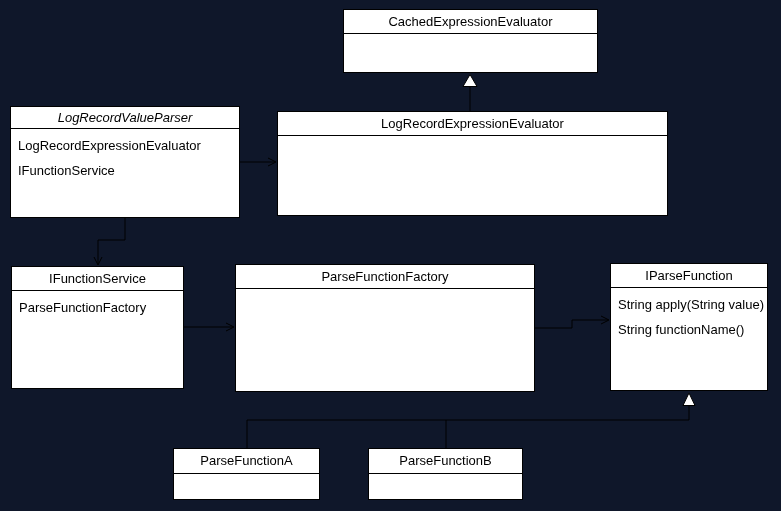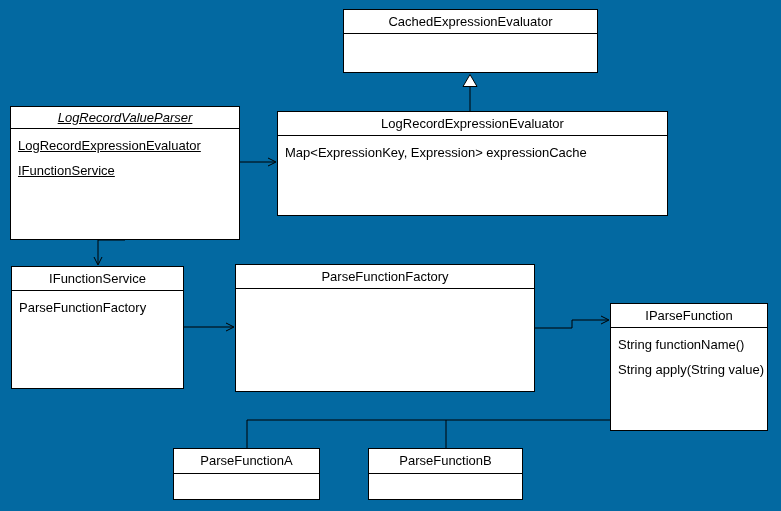--- a/index.html
+++ b/index.html
@@ -5,21 +5,21 @@
   html, body {
     margin: 0;
     padding: 0;
     background: #ffffff;
     font-family: "Liberation Sans", sans-serif;
   }
   .canvas {
     position: relative;
     width: 781px;
     height: 511px;
-    background: #0369a1;
+    background: #0f172a;
     overflow: hidden;
   }
   .edges {
     position: absolute;
     left: 0;
     top: 0;
     width: 781px;
     height: 511px;
   }
   .uml-class {
@@ -87,51 +87,50 @@
       <path d="M446,448 L446,420"></path>
       <path d="M689,393 L683,405.5 L695,405.5 Z" fill="#ffffff"></path>
     </g>
   </svg>
 
   <div class="uml-class" style="left:343px; top:9px; width:255px; height:64px;">
     <div class="uml-title" style="line-height:23px; height:23px;">CachedExpressionEvaluator</div>
     <div class="uml-body"></div>
   </div>
 
-  <div class="uml-class" style="left:10px; top:106px; width:230px; height:134px;text-decoration:underline;">
+  <div class="uml-class" style="left:10px; top:106px; width:230px; height:112px;">
     <div class="uml-title abstract" style="line-height:21px; height:21px;">LogRecordValueParser</div>
     <div class="uml-body">
       <div class="uml-member">LogRecordExpressionEvaluator</div>
       <div class="uml-member">IFunctionService</div>
     </div>
   </div>
 
   <div class="uml-class" style="left:277px; top:111px; width:391px; height:105px;">
     <div class="uml-title" style="line-height:23px; height:23px;">LogRecordExpressionEvaluator</div>
     <div class="uml-body">
-      <div class="uml-member">Map&lt;ExpressionKey, Expression&gt; expressionCache</div>
     </div>
   </div>
 
   <div class="uml-class" style="left:11px; top:266px; width:173px; height:123px;">
     <div class="uml-title" style="line-height:23px; height:23px;">IFunctionService</div>
     <div class="uml-body">
       <div class="uml-member">ParseFunctionFactory</div>
     </div>
   </div>
 
   <div class="uml-class" style="left:235px; top:264px; width:300px; height:128px;">
     <div class="uml-title" style="line-height:23px; height:23px;">ParseFunctionFactory</div>
   </div>
 
-  <div class="uml-class" style="left:610px; top:263px; width:158px; height:128px;margin-top:40px;">
+  <div class="uml-class" style="left:610px; top:263px; width:158px; height:128px;">
     <div class="uml-title" style="line-height:23px; height:23px;">IParseFunction</div>
     <div class="uml-body">
+      <div class="uml-member">String apply(String value)</div>
       <div class="uml-member">String functionName()</div>
-      <div class="uml-member">String apply(String value)</div>
     </div>
   </div>
 
   <div class="uml-class" style="left:173px; top:448px; width:147px; height:52px;">
     <div class="uml-title" style="line-height:24px; height:24px;">ParseFunctionA</div>
     <div class="uml-body"></div>
   </div>
 
   <div class="uml-class" style="left:368px; top:448px; width:155px; height:52px;">
     <div class="uml-title" style="line-height:24px; height:24px;">ParseFunctionB</div>

